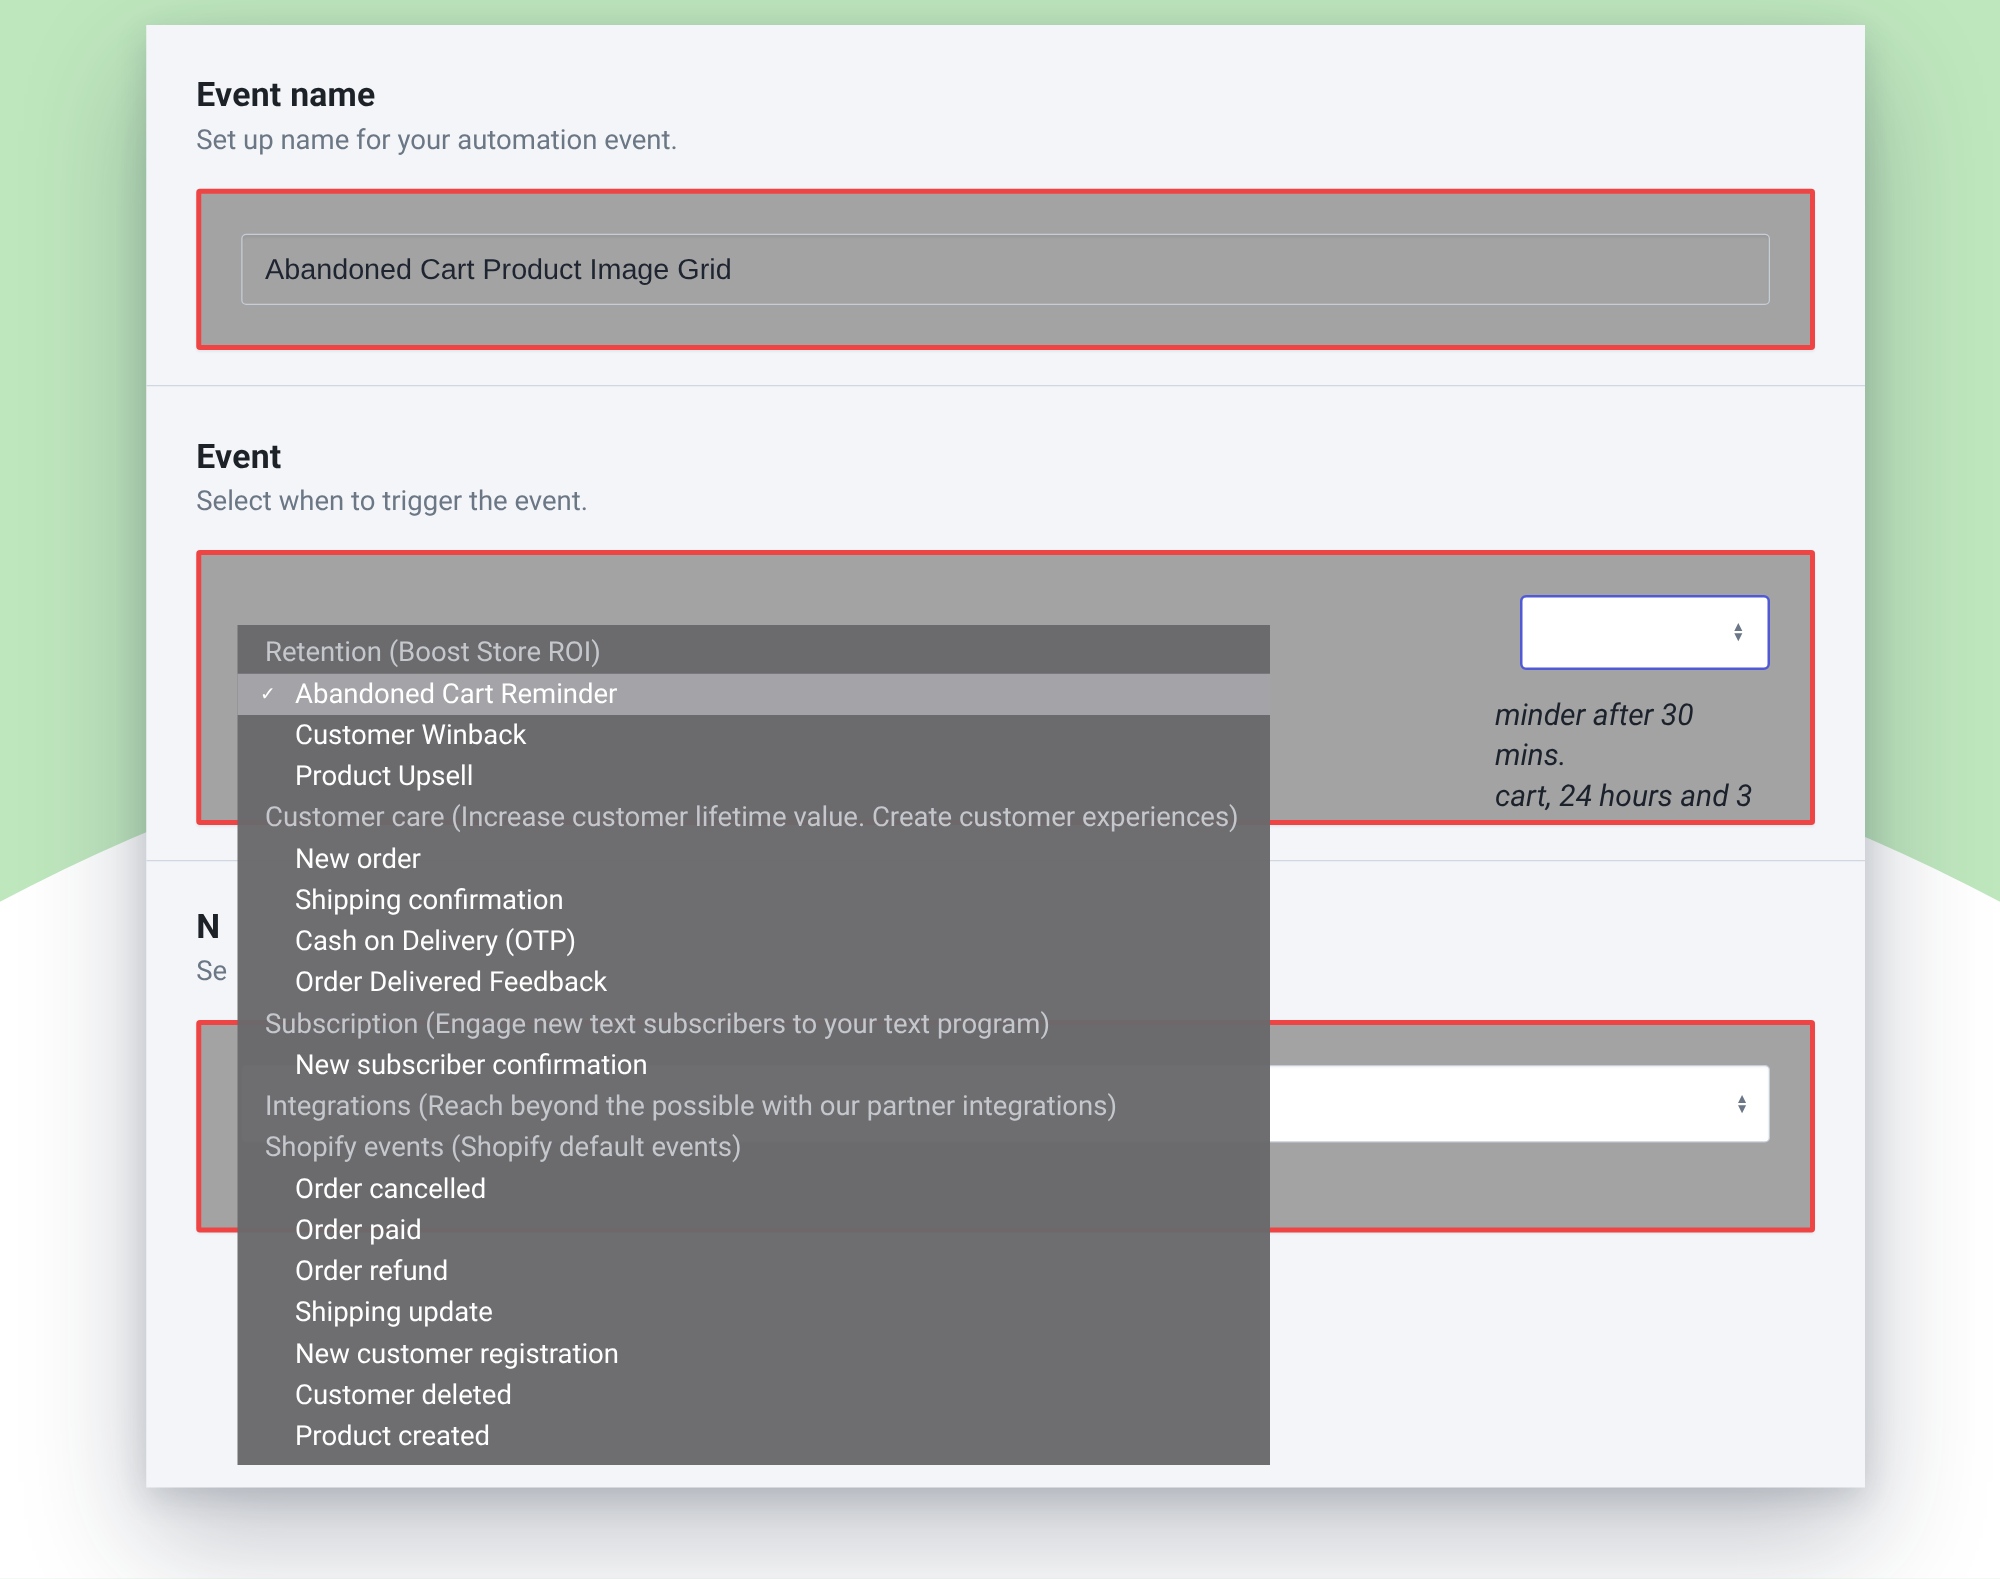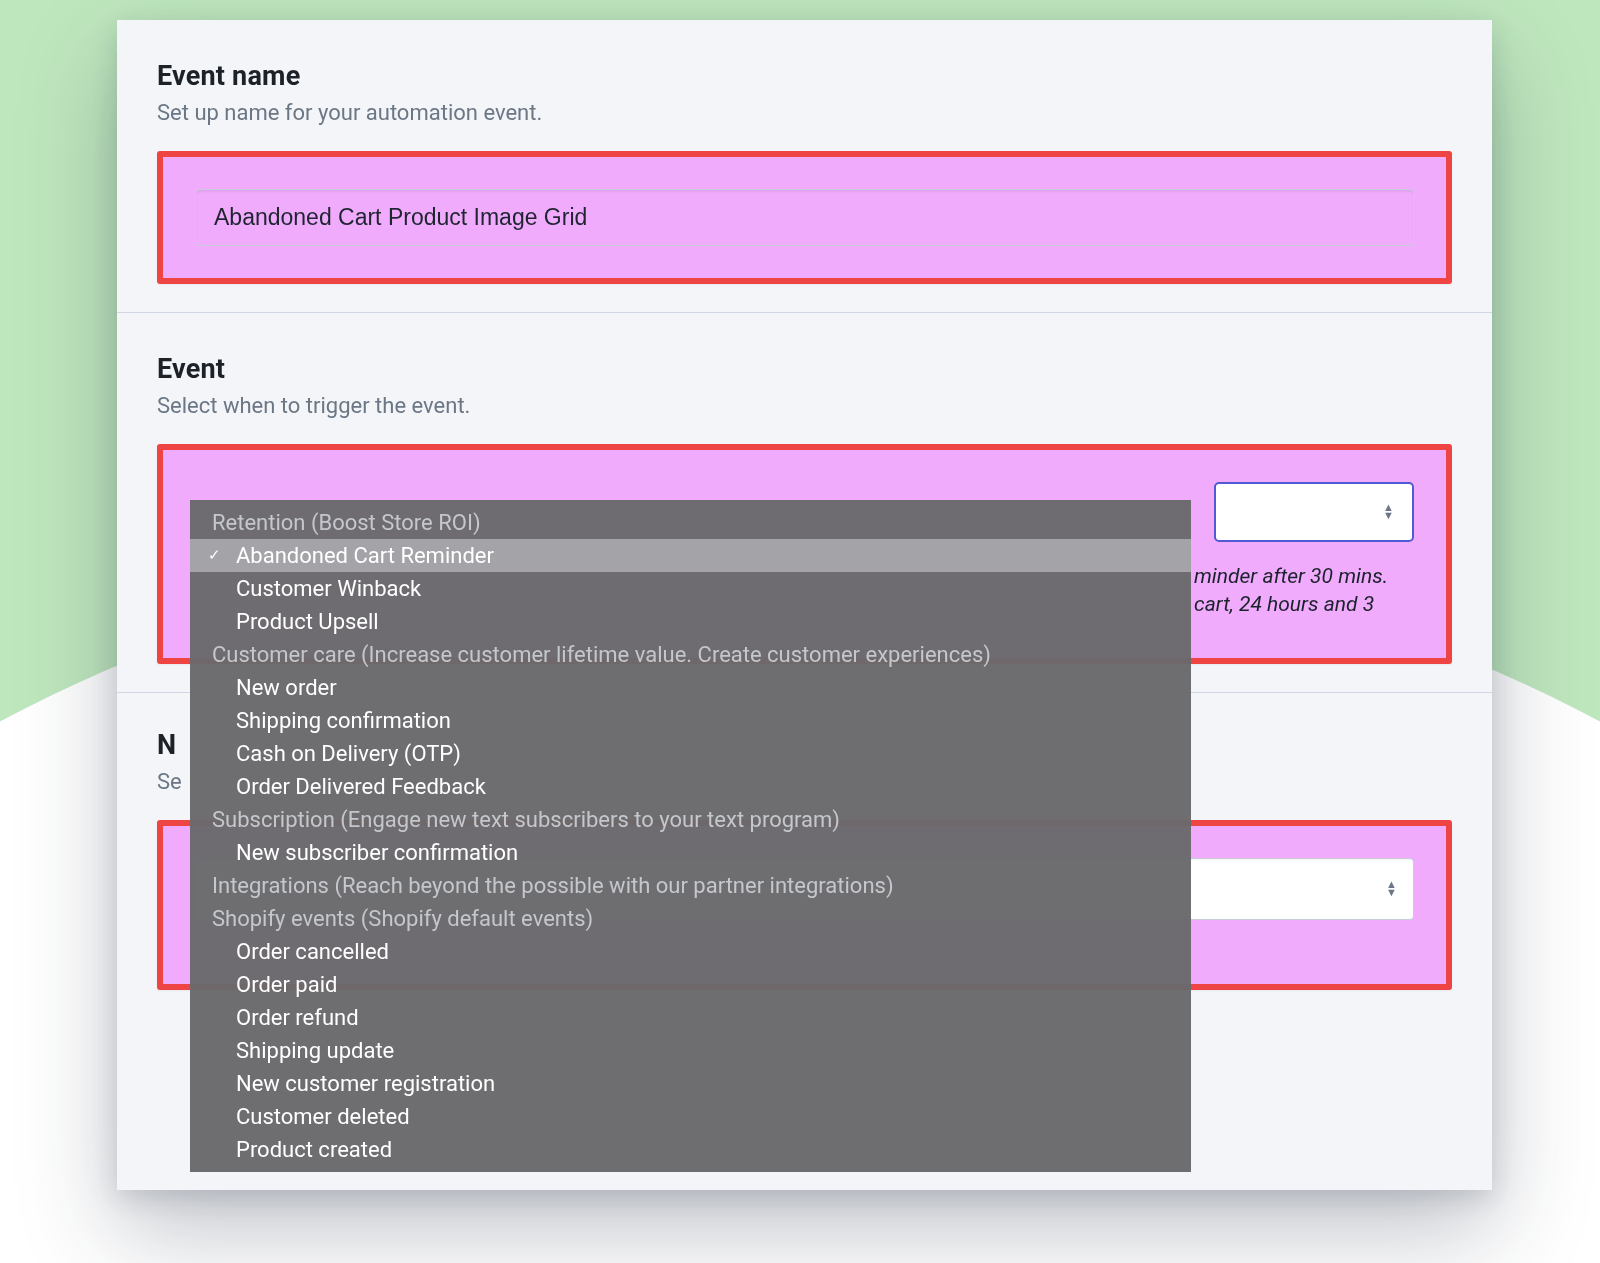--- a/index.html
+++ b/index.html
@@ -31,23 +31,23 @@
     height: 1170px;
     background: #f3f5f8;
     box-shadow: 0 40px 90px rgba(30,40,60,0.28), 0 8px 24px rgba(30,40,60,0.15);
     overflow: hidden;
     z-index: 1;
   }
   .section { padding: 40px 40px 28px 40px; }
   .section-title { font-size: 27px; font-weight: 700; color: #1d2128; margin-bottom: 8px; letter-spacing: .2px; }
   .section-sub { font-size: 22px; color: #6b7785; margin-bottom: 26px; }
   .card {
-    background: #f0abfc;
+    background: #a3a3a3;
     border-radius: 3px;
-    border: 6px solid #ef4444;
+    border: 4px solid #ef4444;
     box-shadow: 0 1px 2px rgba(20,30,50,0.06);
     padding: 32px;
   }
   .input-wrap {
     border: 1px solid #c6cdd9;
     border-radius: 4px;
     padding: 14px 18px;
     box-shadow: inset 0 2px 2px rgba(0,0,0,0.06);
   }
   .input-field {
@@ -80,21 +80,21 @@
     line-height: 8px;
     color: #6b7687;
     font-size: 11px;
   }
   .stepper span { display: block; }
   .desc-block {
     position: absolute;
     right: 0;
     top: 80px;
     width: 220px;
-    font-size: 21px;
+    font-size: 24px;
     font-style: italic;
     color: #1c222c;
     line-height: 1.35;
     text-align: left;
   }
   
   .section3 { padding-top: 36px; }
   .select2 {
     height: 62px;
     border: 1px solid #c6cdd9;
@@ -112,21 +112,21 @@
     flex-direction: column;
     line-height: 8px;
     color: #6b7687;
     font-size: 11px;
   }
   
   .dropdown {
     position: absolute;
     left: 190px;
     top: 500px;
-    width: 1001px;
+    width: 826px;
     background: rgba(105,105,108,0.97);
     color: #ffffff;
     font-size: 22px;
     z-index: 5;
     padding-bottom: 6px;
   }
   .dd-group-label {
     color: #c4c7cc;
     padding: 4px 22px 4px 22px;
     font-size: 22px;

